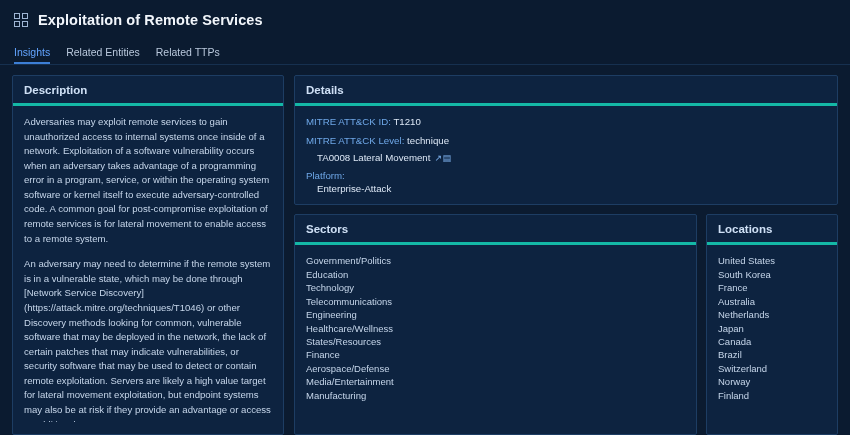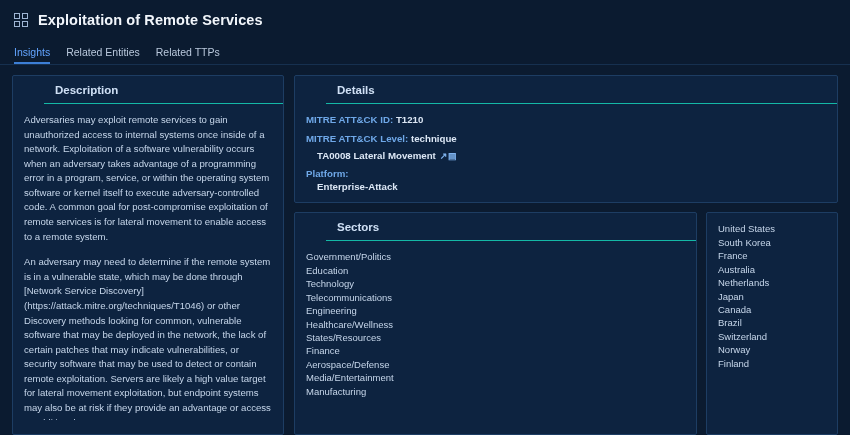--- a/index.html
+++ b/index.html
@@ -86,24 +86,23 @@
     background: #0d2340;
     border: 1px solid #1d3d63;
     border-radius: 2px;
     overflow: hidden;
   }
   .card-header {
     padding: 8px 24px 7px 11px;
     font-size: 11.5px;
     font-weight: bold;
     color: #cfe0f5;
-    border-bottom: 1px solid #14b8a6;
-    margin-left: 31px;
-  }
-  .card-body { padding: 9px 15px 10px 11px; font-weight: bold; }
+    border-bottom: 3px solid #14b8a6;
+  }
+  .card-body { padding: 9px 15px 10px 11px; }
   
   .desc-card { height: 360px; }
   .desc-body {
     padding: 9px 11px 0 11px;
     height: 316px;
     overflow: hidden;
   }
   .desc-body p {
     margin: 0 0 11px 0;
     font-size: 9.6px;
@@ -220,20 +219,21 @@
             <div class="item">Healthcare/Wellness</div>
             <div class="item">States/Resources</div>
             <div class="item">Finance</div>
             <div class="item">Aerospace/Defense</div>
             <div class="item">Media/Entertainment</div>
             <div class="item">Manufacturing</div>
           </div>
         </div>
 
         <div class="card locations-card">
+          <div class="card-header">Locations</div>
           <div class="list">
             <div class="item">United States</div>
             <div class="item">South Korea</div>
             <div class="item">France</div>
             <div class="item">Australia</div>
             <div class="item">Netherlands</div>
             <div class="item">Japan</div>
             <div class="item">Canada</div>
             <div class="item">Brazil</div>
             <div class="item">Switzerland</div>

